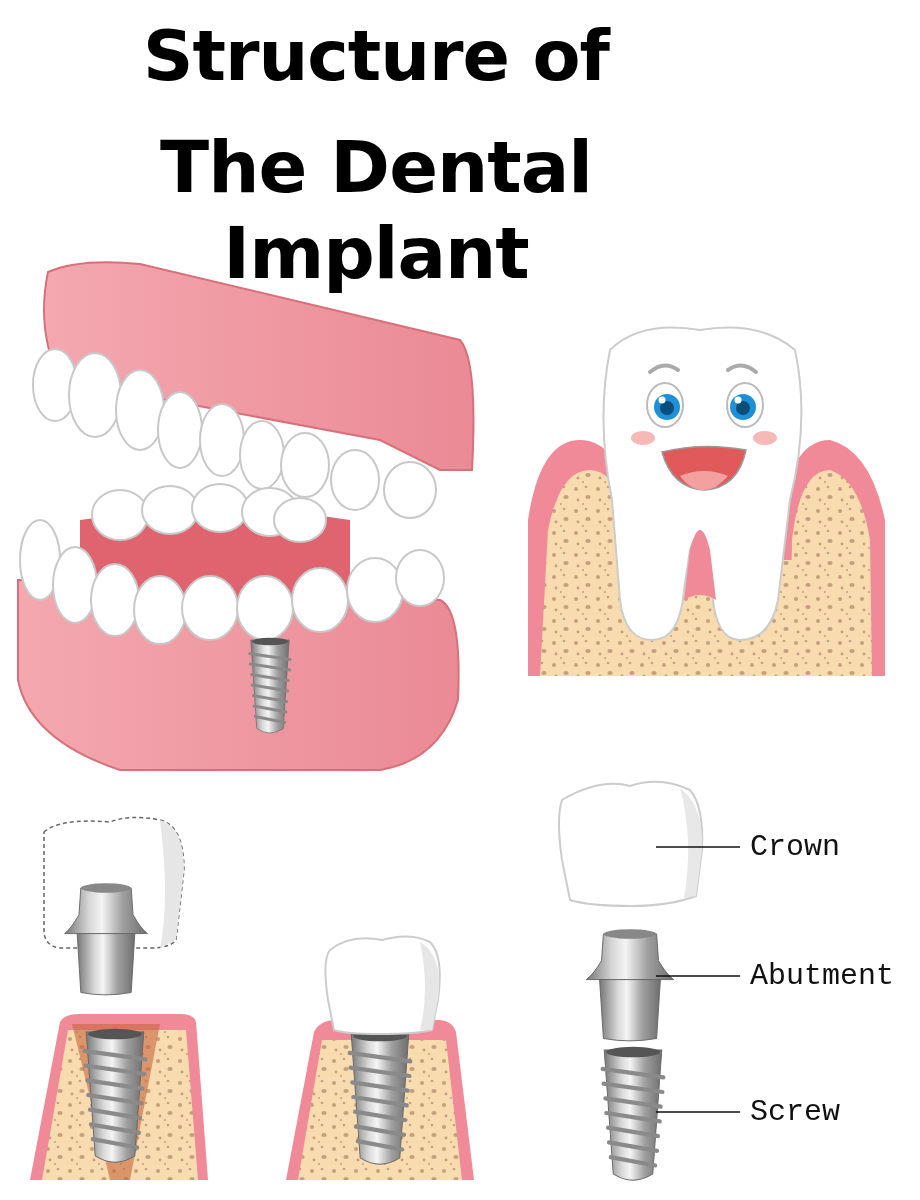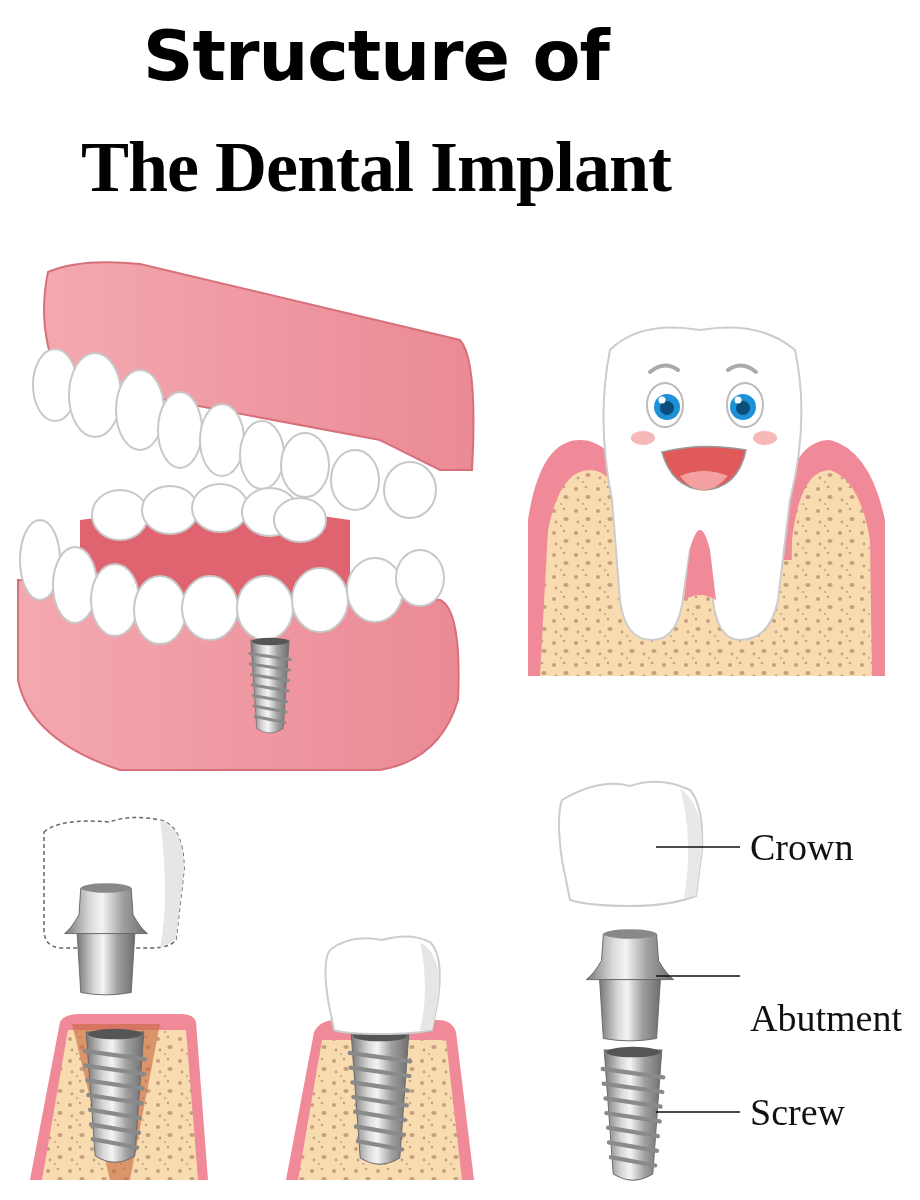--- a/index.html
+++ b/index.html
@@ -1,21 +1,21 @@
 <!DOCTYPE html>
 <html><head>
 <meta charset="utf-8">
 <style>
   html,body{margin:0;padding:0;background:#ffffff;}
   body{width:920px;height:1200px;position:relative;overflow:hidden;font-family:"Liberation Sans",sans-serif;}
   .title{position:absolute;left:0;width:752px;text-align:center;font-family:"DejaVu Sans",sans-serif;font-weight:bold;color:#000;letter-spacing:-1px;}
   .t1{top:14px;font-size:70px;line-height:84px;}
-  .t2{top:124px;font-size:72px;line-height:86px;font-family:Liberation Serif, serif;}
+  .t2{top:124px;font-size:72px;line-height:86px;}
   svg{position:absolute;left:0;top:0;}
-  .lbl{position:absolute;font-family:Liberation Serif, serif;font-size:38px;color:#111;line-height:34px;}
+  .lbl{position:absolute;font-family:Liberation Mono, monospace;font-size:30px;color:#111;line-height:34px;}
 </style>
 </head>
 <body>
 
 <div class="title t1">Structure of</div>
 <div class="title t2">The Dental Implant</div>
 
 <svg width="920" height="1200" viewBox="0 0 920 1200">
   <defs>
     <linearGradient id="metal" x1="0" x2="1" y1="0" y2="0">
@@ -153,14 +153,14 @@
     <use href="#abut" transform="translate(630,934) scale(0.95,0.95)"></use>
     <use href="#screw" transform="translate(633,1050) scale(0.9,1.05)"></use>
 
     <line x1="656" y1="847" x2="740" y2="847" stroke="#111" stroke-width="1.5"></line>
     <line x1="656" y1="976" x2="740" y2="976" stroke="#111" stroke-width="1.5"></line>
     <line x1="656" y1="1112" x2="740" y2="1112" stroke="#111" stroke-width="1.5"></line>
   </g>
 </svg>
 
 <div class="lbl" style="left:750px;top:830px;">Crown</div>
-<div class="lbl" style="left:750px;top:959px;margin-top:42px;">Abutment</div>
+<div class="lbl" style="left:750px;top:959px;">Abutment</div>
 <div class="lbl" style="left:750px;top:1095px;">Screw</div>
 
 </body></html>

